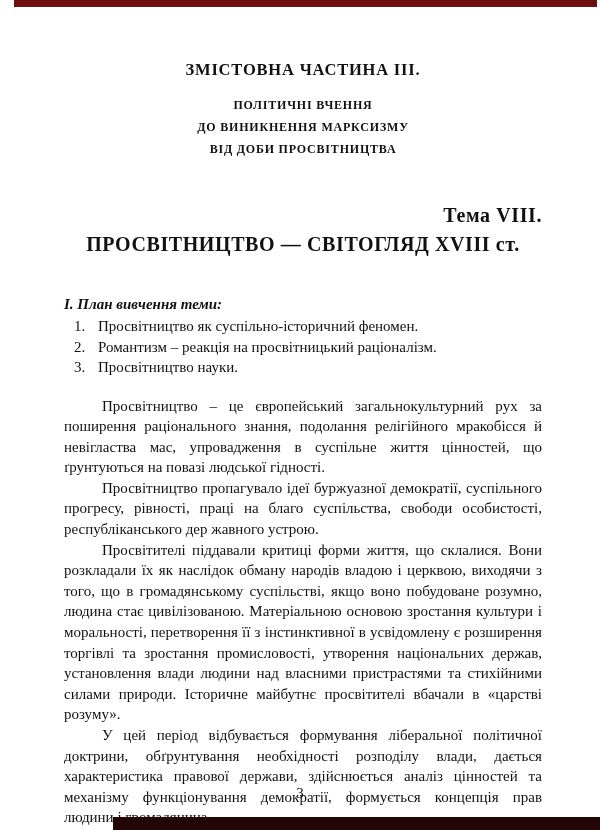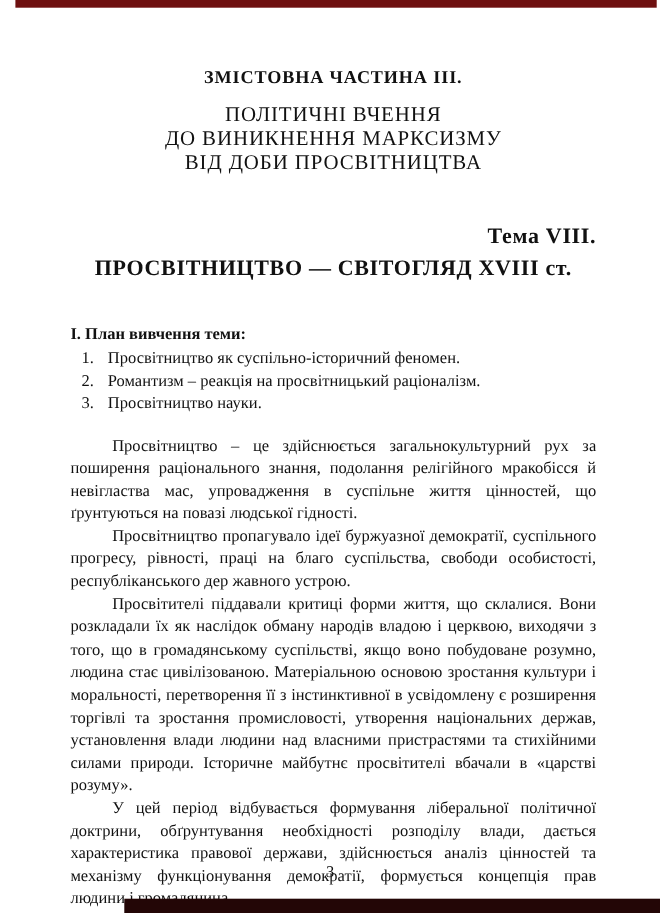--- a/index.html
+++ b/index.html
@@ -37,22 +37,22 @@
   }
   .heading-section {
     text-align: center;
     font-weight: bold;
     font-size: 16.5px;
     letter-spacing: 0.8px;
     margin: 16px 0 14px 0;
   }
   .heading-title {
     text-align: center;
-    font-weight: normal;
-    font-size: 19px;
+    font-weight: bold;
+    font-size: 12px;
     letter-spacing: 0.8px;
     line-height: 22px;
     margin: 0 0 44px 0;
   }
   .heading-theme {
     text-align: right;
     font-weight: bold;
     font-size: 20px;
     letter-spacing: 0.6px;
     margin: 0 0 6px 0;
@@ -61,20 +61,21 @@
     text-align: center;
     font-weight: bold;
     font-size: 20px;
     letter-spacing: 0.6px;
     margin: 0 0 40px 0;
   }
   .plan-heading {
     font-weight: bold;
     font-size: 15px;
     margin: 0 0 3px 0;
+    font-style: italic;
   }
   .plan-list {
     margin: 0 0 18px 0;
     padding: 0 0 0 10px;
     list-style: none;
     font-size: 15px;
     line-height: 20.5px;
   }
   .plan-list li {
     display: flex;
@@ -128,21 +129,21 @@
     <li>
       <span class="plan-num">2.</span>
       <span>Романтизм – реакція на просвітницький раціоналізм.</span>
     </li>
     <li>
       <span class="plan-num">3.</span>
       <span>Просвітництво науки.</span>
     </li>
   </ol>
 
-  <p class="body-paragraph">Просвітництво – це здійснюється загальнокультурний рух за поширення раціонального знання, подолання релігійного мракобісся й невігластва мас, упровадження в суспільне життя цінностей, що ґрунтуються на повазі людської гідності.</p>
+  <p class="body-paragraph">Просвітництво – це європейський загальнокультурний рух за поширення раціонального знання, подолання релігійного мракобісся й невігластва мас, упровадження в суспільне життя цінностей, що ґрунтуються на повазі людської гідності.</p>
   <p class="body-paragraph">Просвітництво пропагувало ідеї буржуазної демократії, суспільного прогресу, рівності, праці на благо суспільства, свободи особистості, республіканського дер жавного устрою.</p>
   <p class="body-paragraph">Просвітителі піддавали критиці форми життя, що склалися. Вони розкладали їх як наслідок обману народів владою і церквою, виходячи з того, що в громадянському суспільстві, якщо воно побудоване розумно, людина стає цивілізованою. Матеріальною основою зростання культури і моральності, перетворення її з інстинктивної в усвідомлену є розширення торгівлі та зростання промисловості, утворення національних держав, установлення влади людини над власними пристрастями та стихійними силами природи. Історичне майбутнє просвітителі вбачали в «царстві розуму».</p>
   <p class="body-paragraph">У цей період відбувається формування ліберальної політичної доктрини, обґрунтування необхідності розподілу влади, дається характеристика правової держави, здійснюється аналіз цінностей та механізму функціонування демократії, формується концепція прав людини і громадянина.</p>
   <p class="body-paragraph">Найвищого рівня Просвітництво досягло у Франції напередодні Великої французької революції, стало основою світогляду під час війни за незалежність у Північній Америці (1775-1783). Згодом ідеологія</p>
 
 </div>
 
 <div class="page-number">3</div>
 
 <div class="bottom-bar" style="background: rgb(35, 6, 6);"></div>

